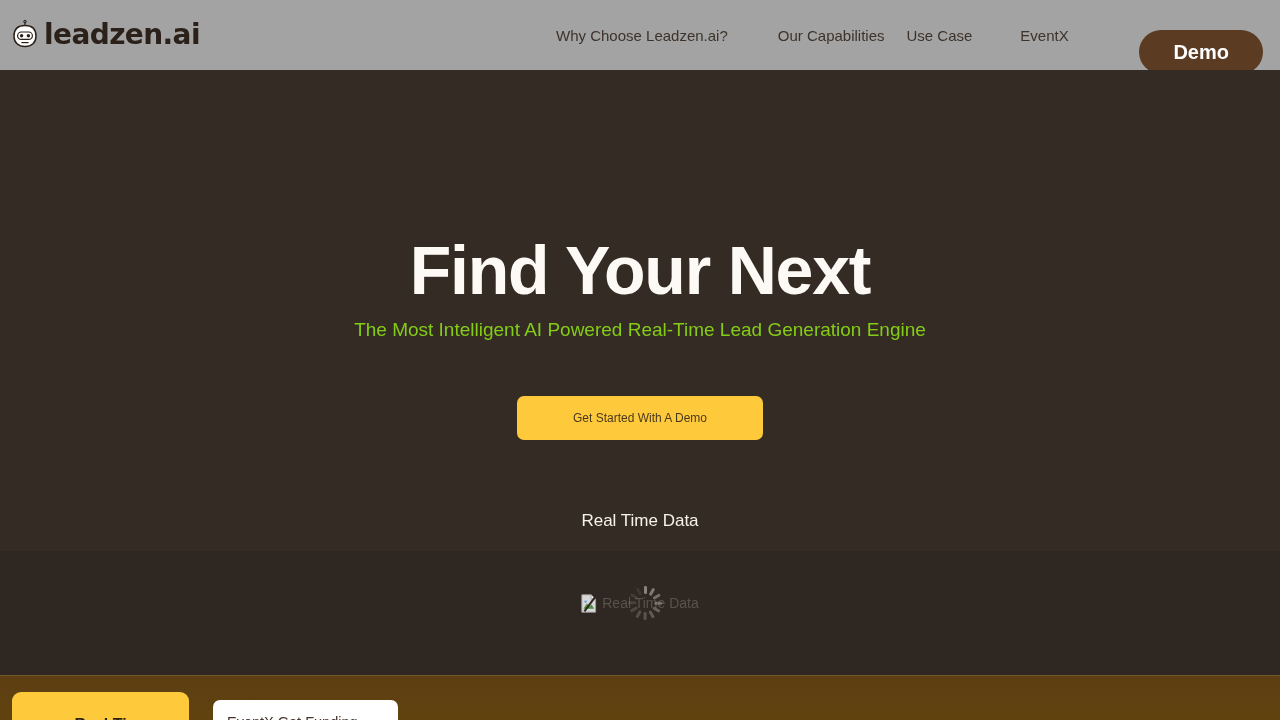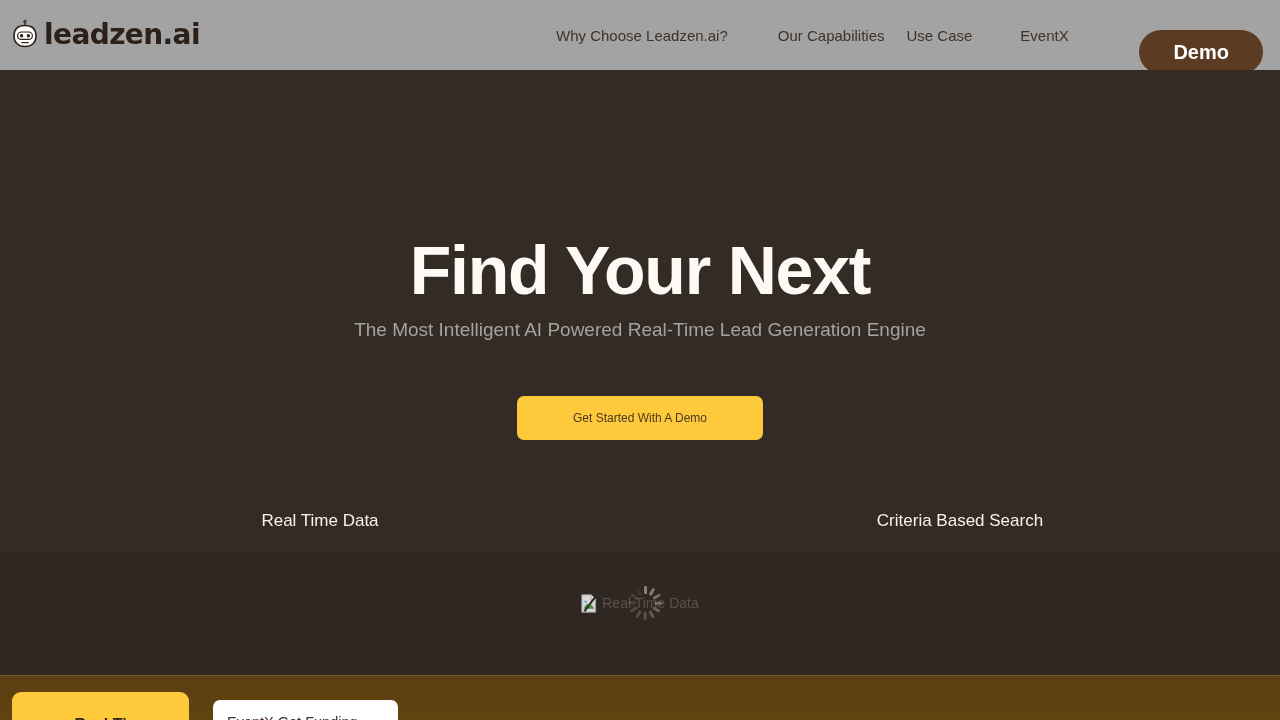--- a/index.html
+++ b/index.html
@@ -85,21 +85,21 @@
     font-size:68px;
     font-weight:700;
     letter-spacing:-1.2px;
     line-height:1;
     font-family:"Liberation Sans", sans-serif;
   }
   .hero-sub {
     position:absolute;
     top:248px; left:0; width:1280px;
     text-align:center;
-    color:#a3a3a3;
+    color:#84cc16;
     font-size:19px;
     font-weight:400;
     line-height:1.3;
   }
   .cta-wrap {
     position:absolute;
     top:326px; left:0; width:1280px;
     display:flex; justify-content:center;
   }
   .cta-btn {
@@ -231,21 +231,20 @@
 
     <div class="hero-title">Find Your Next</div>
     <div class="hero-sub">The Most Intelligent AI Powered Real-Time Lead Generation Engine</div>
 
     <div class="cta-wrap">
       <button class="cta-btn">Get Started With A Demo</button>
     </div>
 
     <div class="features">
       <div class="feature">Real Time Data</div>
-      <div class="feature">Criteria Based Search</div>
     </div>
 
     <div class="media-slot">
       <div class="broken-img">
         <span>
           <svg class="broken-glyph" viewBox="0 0 17 19" aria-hidden="true">
             <path d="M0.8 0.8 H10 L14.6 5.2 V18.2 H0.8 Z" fill="#d8d8d8" stroke="#9a9a9a" stroke-width="0.9"></path>
             <path d="M10 0.8 V5.2 H14.6" fill="#f0f0f0" stroke="#9a9a9a" stroke-width="0.9"></path>
             <path d="M2.4 14.8 L6 9.4 L8.6 12.6 L10.6 10.4 L13.2 14.8 Z" fill="#4a8f3c"></path>
             <circle cx="4.6" cy="7.6" r="1.2" fill="#5a9fe0"></circle>

